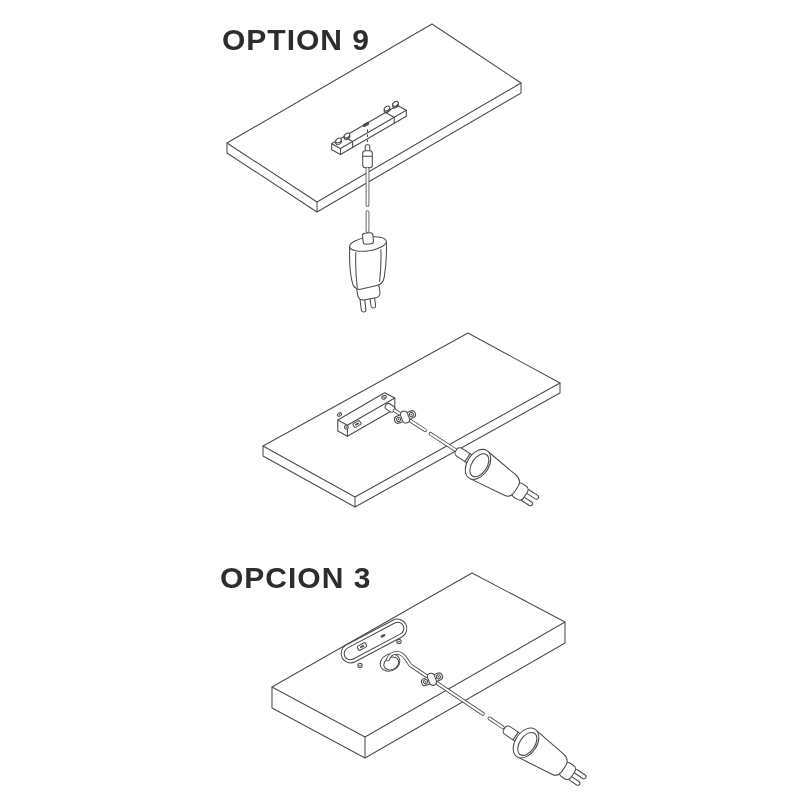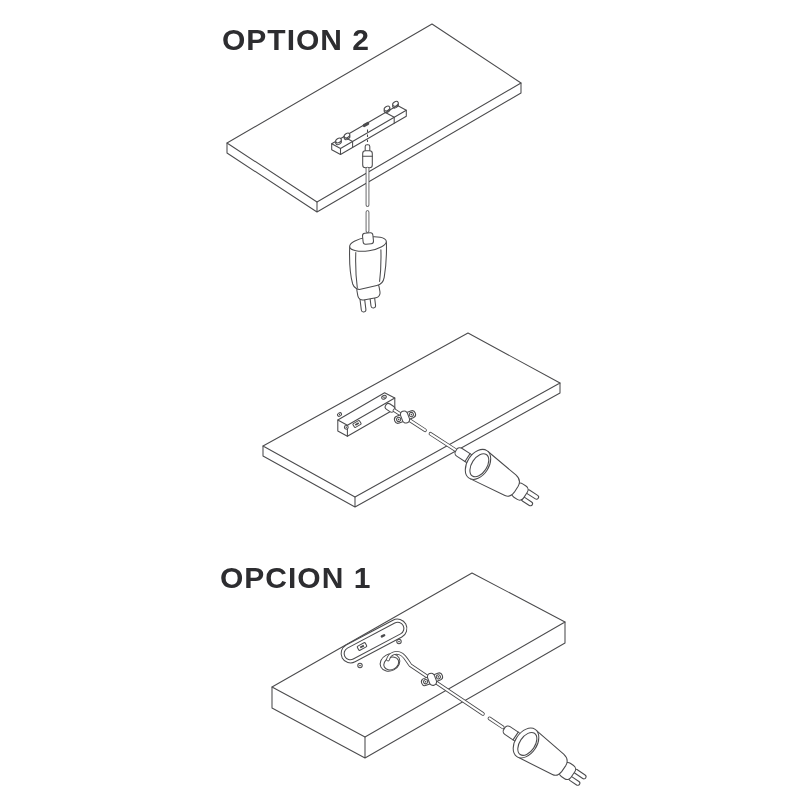--- a/index.html
+++ b/index.html
@@ -23,22 +23,22 @@
   .fd{fill:var(--line);stroke:none;}
   .dash{stroke:var(--line);fill:none;stroke-width:1.05;stroke-dasharray:2.4 2.7;}
   .cbl-o{stroke:var(--line);stroke-width:3.7;fill:none;stroke-linecap:round;}
   .cbl-i{stroke:var(--bg);stroke-width:2.05;fill:none;stroke-linecap:round;}
 </style>
 </head>
 <body>
 
 <div id="stage">
 
-  <div class="opt-title" id="t1">OPTION 2</div>
-  <div class="opt-title" id="t3">OPCION 1</div>
+  <div class="opt-title" id="t1">OPTION 9</div>
+  <div class="opt-title" id="t3">OPCION 3</div>
 
   <svg width="800" height="800" viewBox="0 0 800 800">
     <defs>
 
       <g id="adapterH">
         <rect x="55" y="-6.5" width="14" height="4.2" rx="2.1" class="fw"></rect>
         <rect x="55" y="2.3" width="12.5" height="4.2" rx="2.1" class="fw"></rect>
         <rect x="43.5" y="-8" width="13" height="16" rx="4.5" class="fw"></rect>
         <path class="fw" d="M1,-16.3 L37.5,-11.8 Q45.2,-10.6 45.6,-3.5 L45.6,3.5 Q45.2,10.6 39.5,11.4 L1,16.3"></path>
         <rect x="-26" y="-4.7" width="18" height="9.4" rx="3.6" class="fw"></rect>

